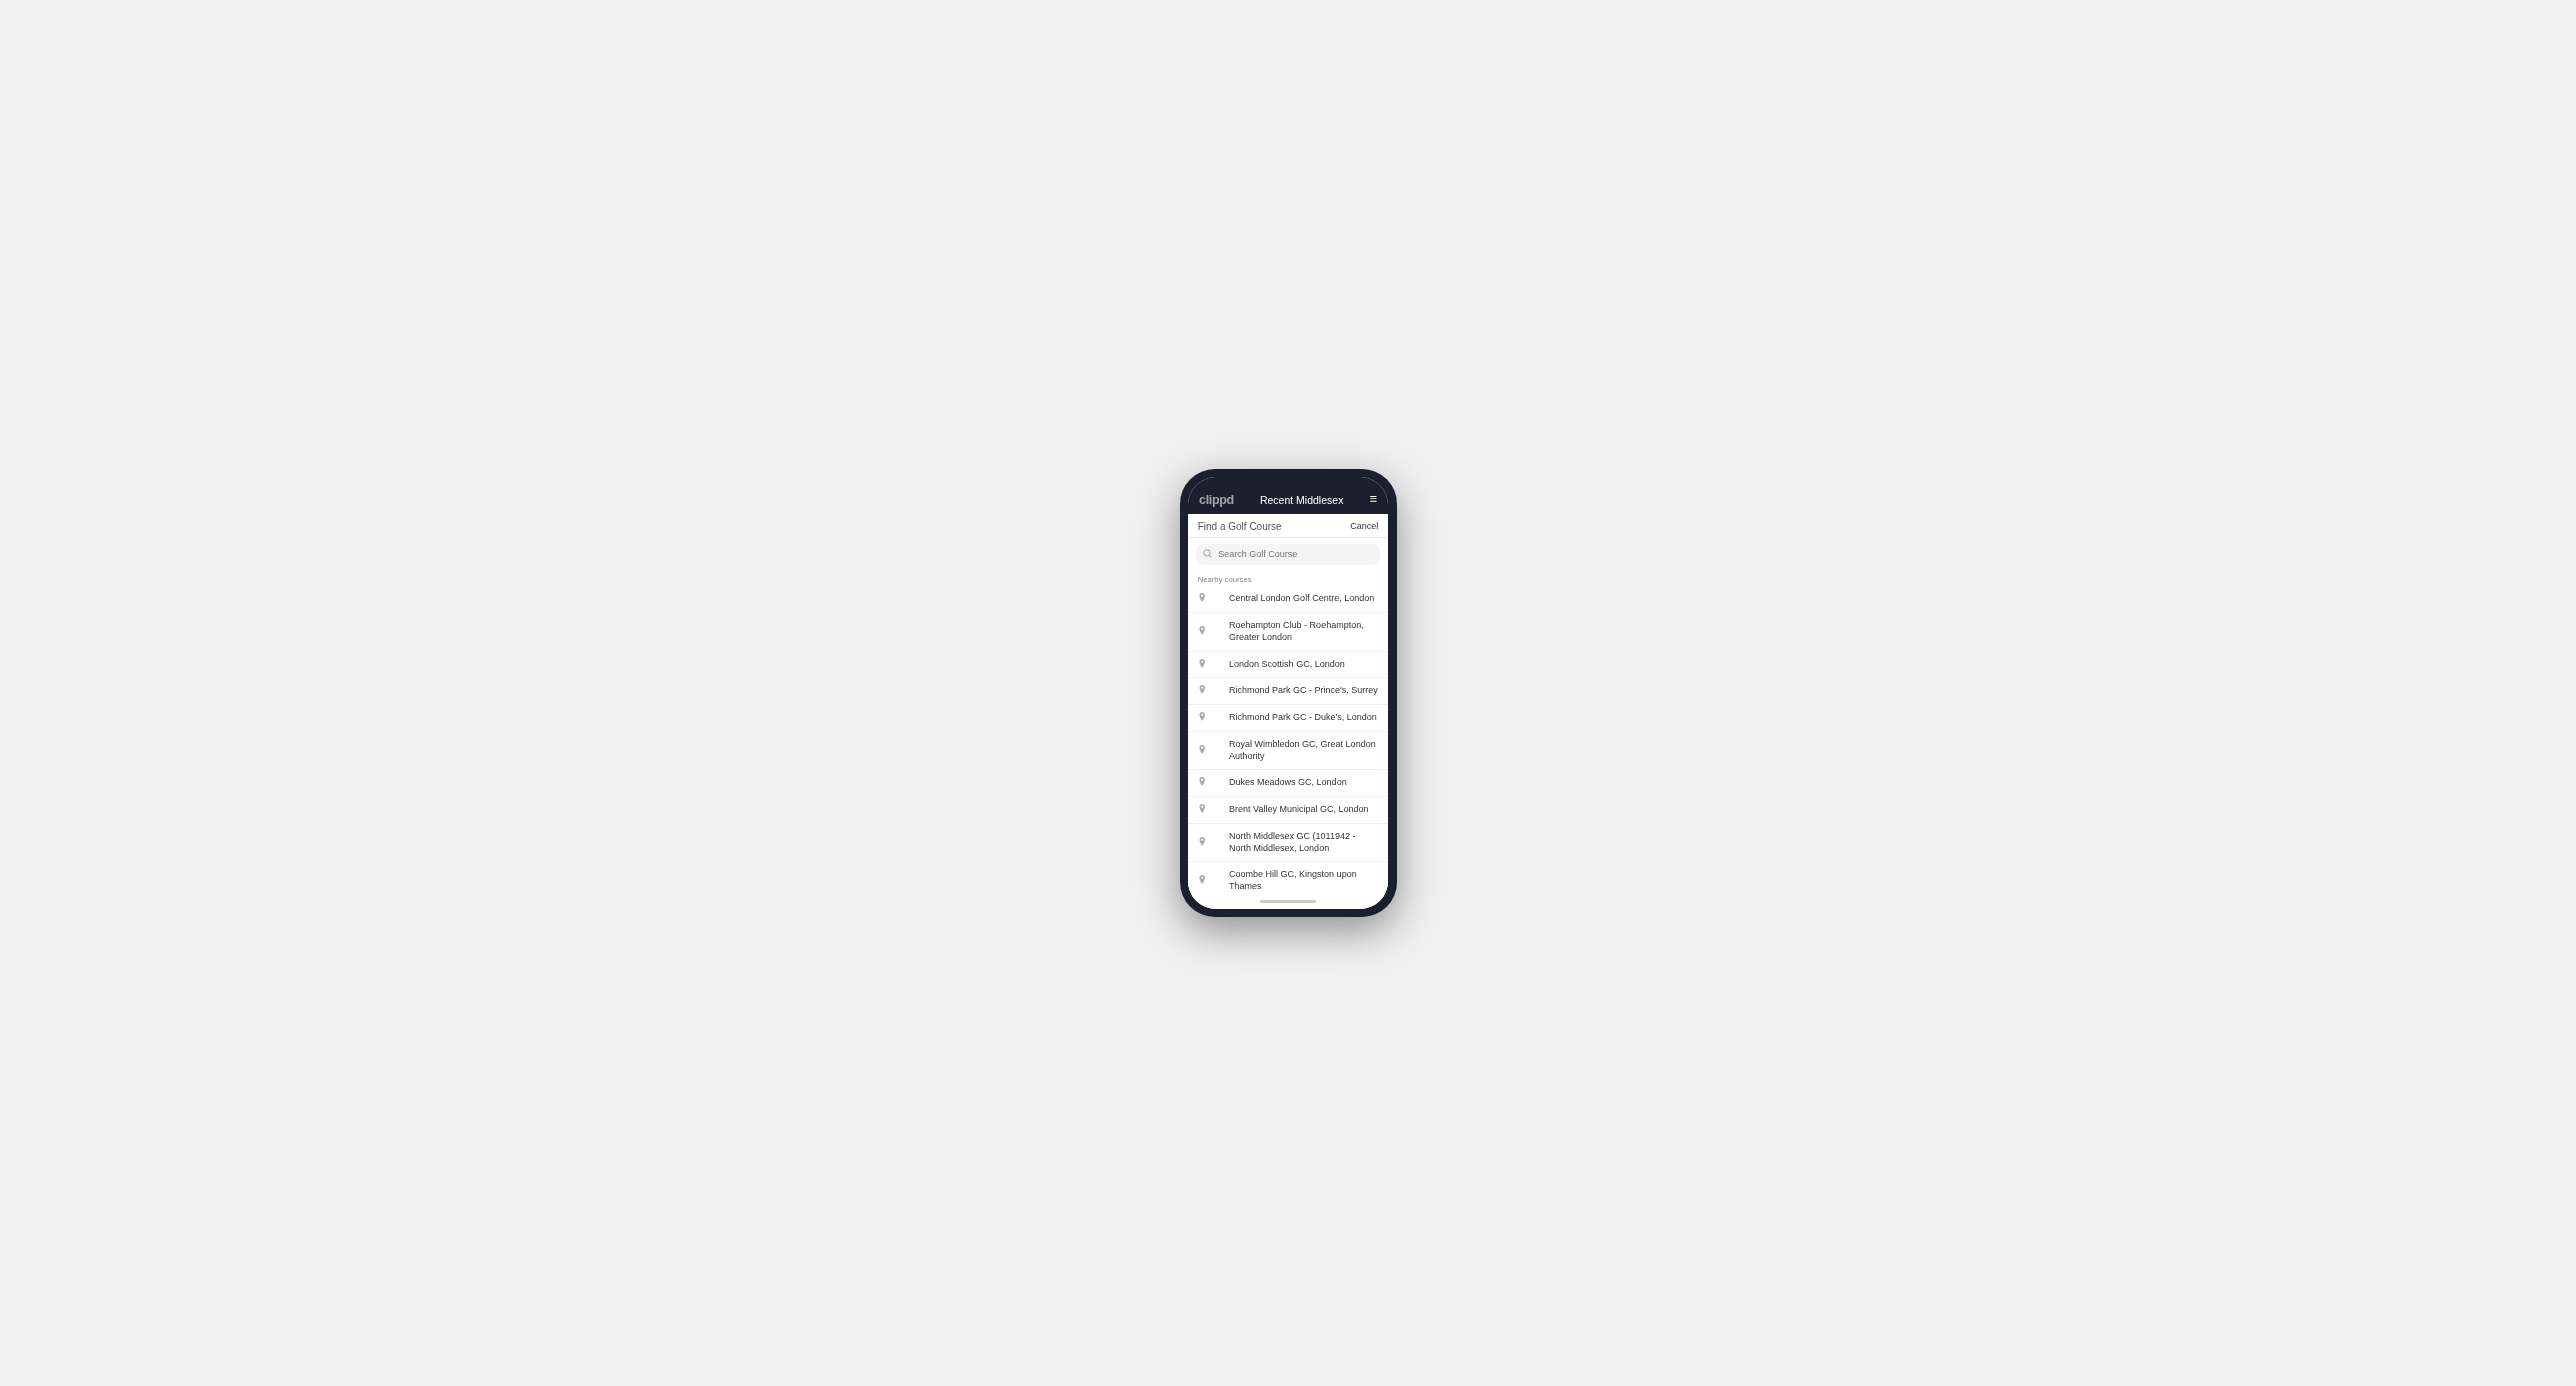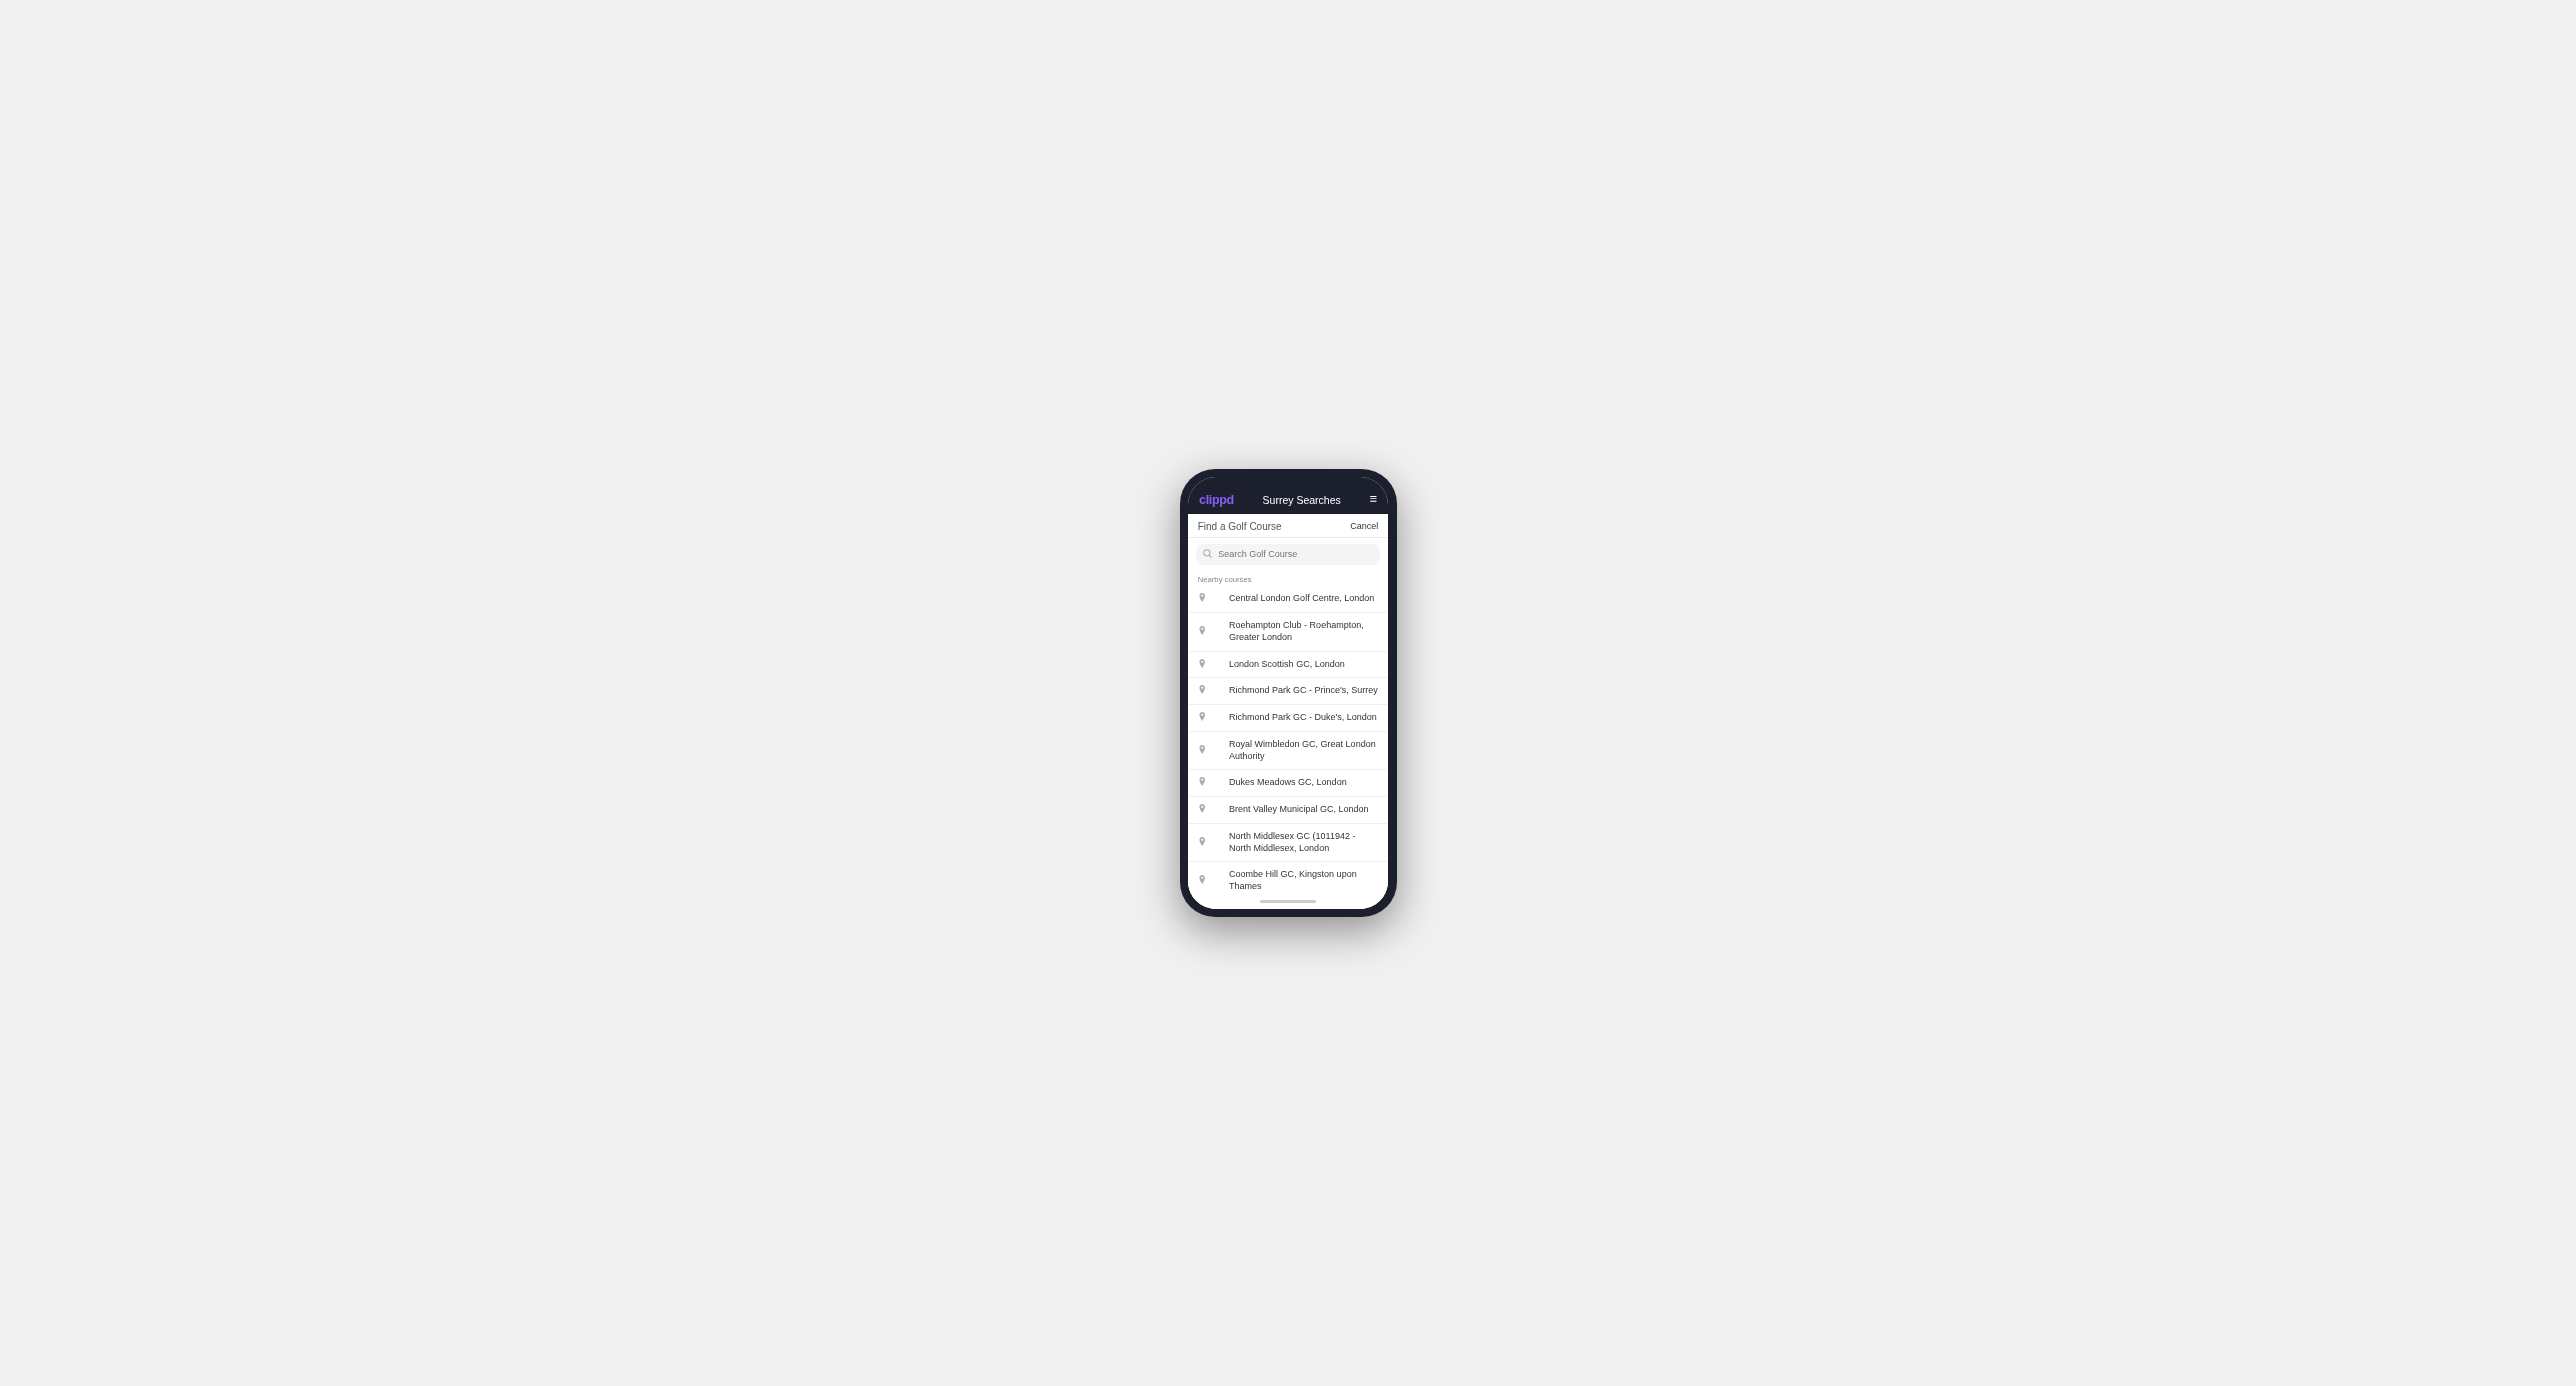--- a/index.html
+++ b/index.html
@@ -44,21 +44,21 @@
     .app-header {
       background: #1c1f2e;
       display: flex;
       align-items: center;
       justify-content: space-between;
       padding: 5.6px 11.2px 7px;
       flex-shrink: 0;
     }
 
     .app-logo {
-      color: #8b5cf6;
+      color: #a3a3a3;
       font-size: 12.6px;
       font-weight: 700;
       letter-spacing: -0.4px;
     }
 
     .app-title {
       color: #fff;
       font-size: 10.5px;
       font-weight: 500;
     }
@@ -189,21 +189,21 @@
 </head>
 <body>
 
 <div class="phone-outer">
   <div class="phone-inner">
 
     <div class="status-bar"></div>
 
     <div class="app-header">
       <span class="app-logo">clippd</span>
-      <span class="app-title">Surrey Searches</span>
+      <span class="app-title">Recent Middlesex</span>
       <span class="menu-icon">≡</span>
     </div>
 
     <div class="content">
 
       <div class="find-header">
         <span class="find-label">Find a Golf Course</span>
         <span class="cancel-btn">Cancel</span>
       </div>
 

